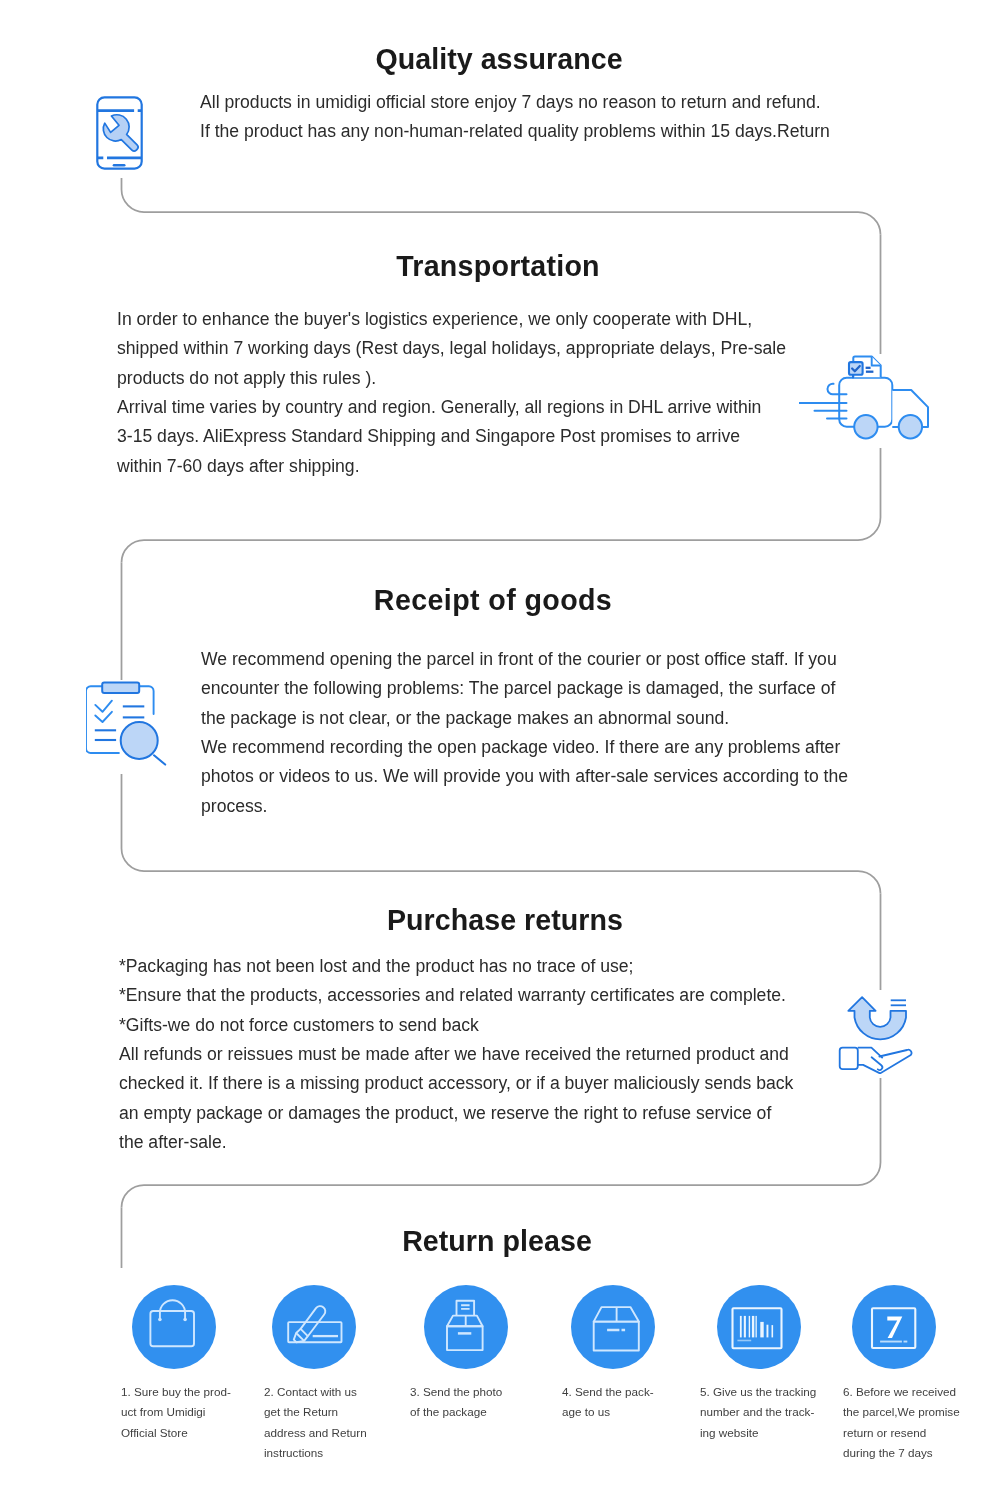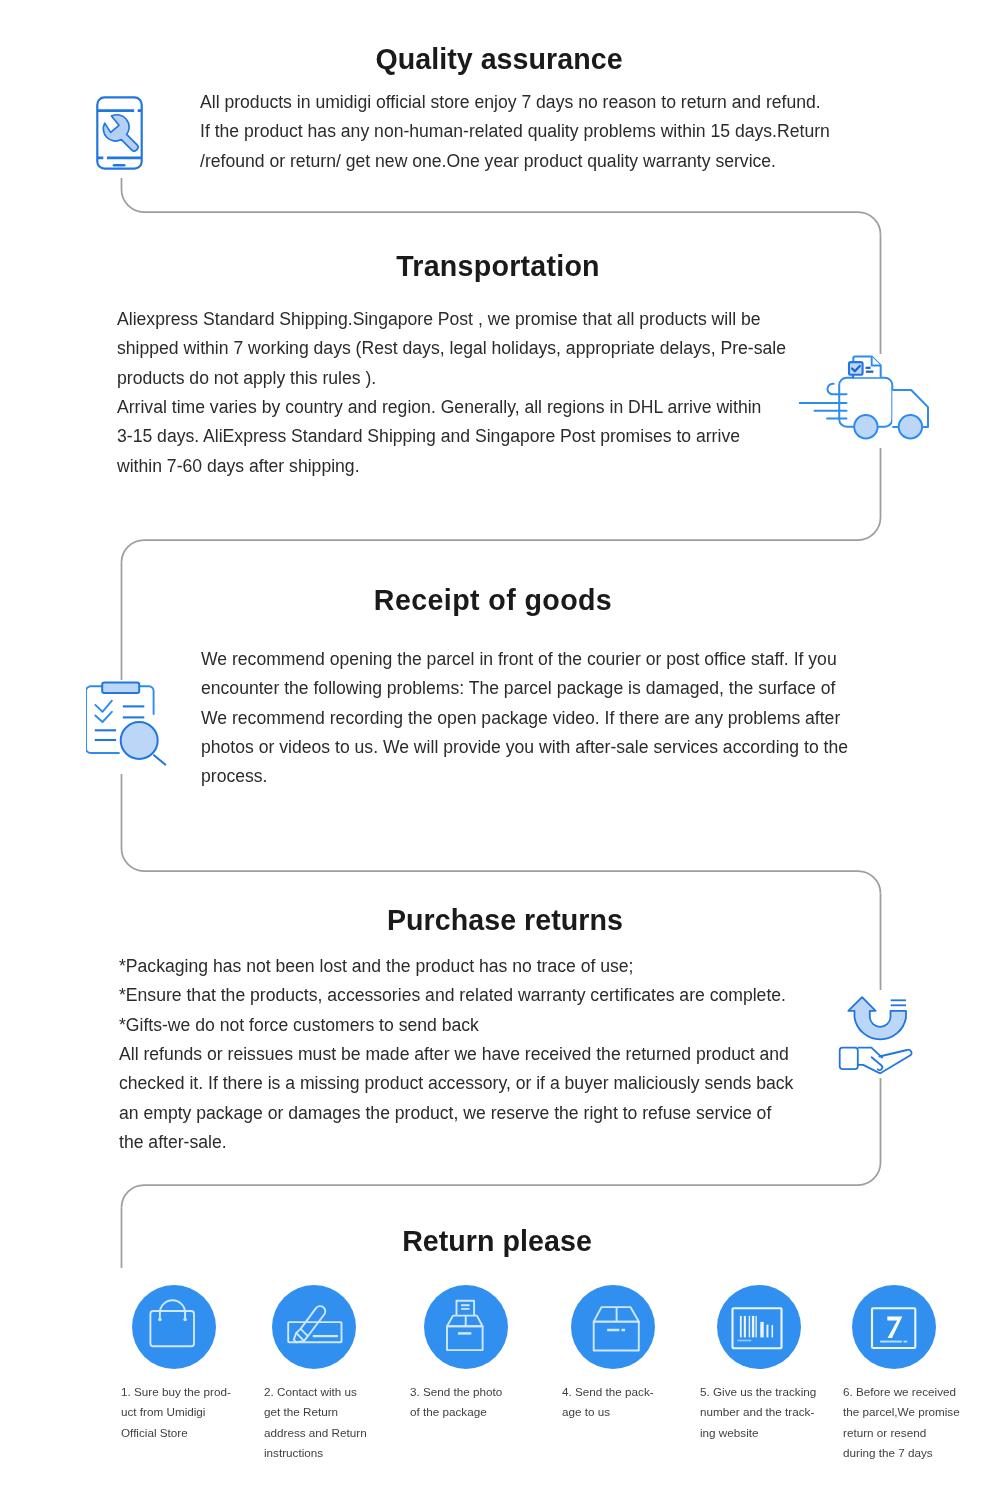--- a/index.html
+++ b/index.html
@@ -65,26 +65,25 @@
       <path d="M15.43 20.07 L23.0 29.3 L14.6 36.4 L8.74 27.13
                A12.2 12.2 0 0 0 25.3 43.6
                L35.9 54.1 a3.15 3.15 0 0 0 4.45 0 l.75-.75 a3.15 3.15 0 0 0 0-4.45
                L30.6 38.4 A12.2 12.2 0 0 0 15.43 20.07 Z" fill="#b5d0f5" stroke="#2176e0" stroke-width="1.7" stroke-linejoin="round" stroke-linecap="round"></path>
     </svg>
   </div>
   <div class="sec-title" id="t1">Quality assurance</div>
   <div class="body-text" id="p1">
     <div>All products in umidigi official store enjoy 7 days no reason to return and refund.</div>
     <div>If the product has any non-human-related quality problems within 15 days.Return</div>
-    <div>/refound or return/ get new one.One year product quality warranty service.</div>
   </div>
 
   <div class="sec-title" id="t2">Transportation</div>
   <div class="body-text" id="p2">
-    <div>Aliexpress Standard Shipping.Singapore Post , we promise that all products will be</div>
+    <div>In order to enhance the buyer's logistics experience, we only cooperate with DHL,</div>
     <div>shipped within 7 working days (Rest days, legal holidays, appropriate delays, Pre-sale</div>
     <div>products do not apply this rules ).</div>
     <div>Arrival time varies by country and region. Generally, all regions in DHL arrive within</div>
     <div>3-15 days. AliExpress Standard Shipping and Singapore Post promises to arrive</div>
     <div>within 7-60 days after shipping.</div>
   </div>
 
   <div class="icon ic2">
     <svg viewBox="0 0 130 90" width="130" height="90" fill="none">
 
@@ -109,20 +108,21 @@
 
       <circle cx="66.9" cy="72.8" r="11.7" fill="#bcd6f7" stroke="#2d8cf0" stroke-width="2"></circle>
       <circle cx="111.4" cy="72.8" r="11.7" fill="#bcd6f7" stroke="#2d8cf0" stroke-width="2"></circle>
     </svg>
   </div>
 
   <div class="sec-title" id="t3">Receipt of goods</div>
   <div class="body-text" id="p3">
     <div>We recommend opening the parcel in front of the courier or post office staff. If you</div>
     <div>encounter the following problems: The parcel package is damaged, the surface of</div>
+    <div>the package is not clear, or the package makes an abnormal sound.</div>
     <div>We recommend recording the open package video. If there are any problems after</div>
     <div>photos or videos to us. We will provide you with after-sale services according to the</div>
     <div>process.</div>
   </div>
 
   <div class="icon ic3">
     <svg viewBox="0 0 84 90" width="84" height="90" fill="none">
 
       <path d="M67.6 34.0V11.0a4.7 4.7 0 0 0-4.7-4.7H4.7A4.7 4.7 0 0 0 0 11.0v57.3a4.7 4.7 0 0 0 4.7 4.7h28.2" stroke="#2d8cf0" stroke-width="1.9" stroke-linecap="round" fill="none"></path>
 

